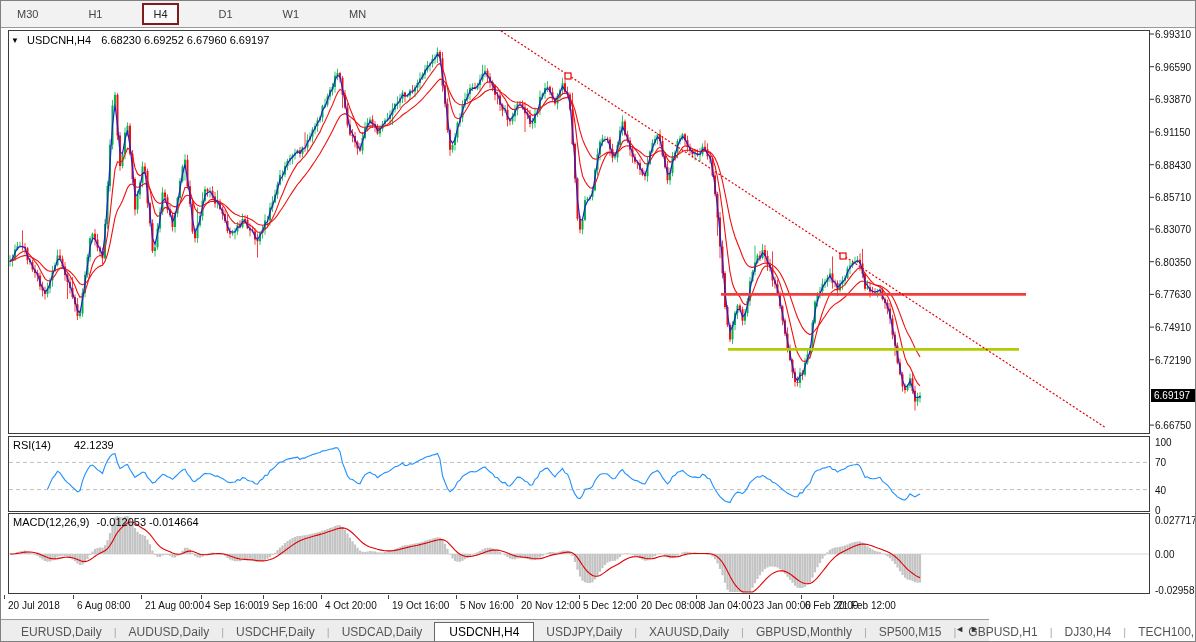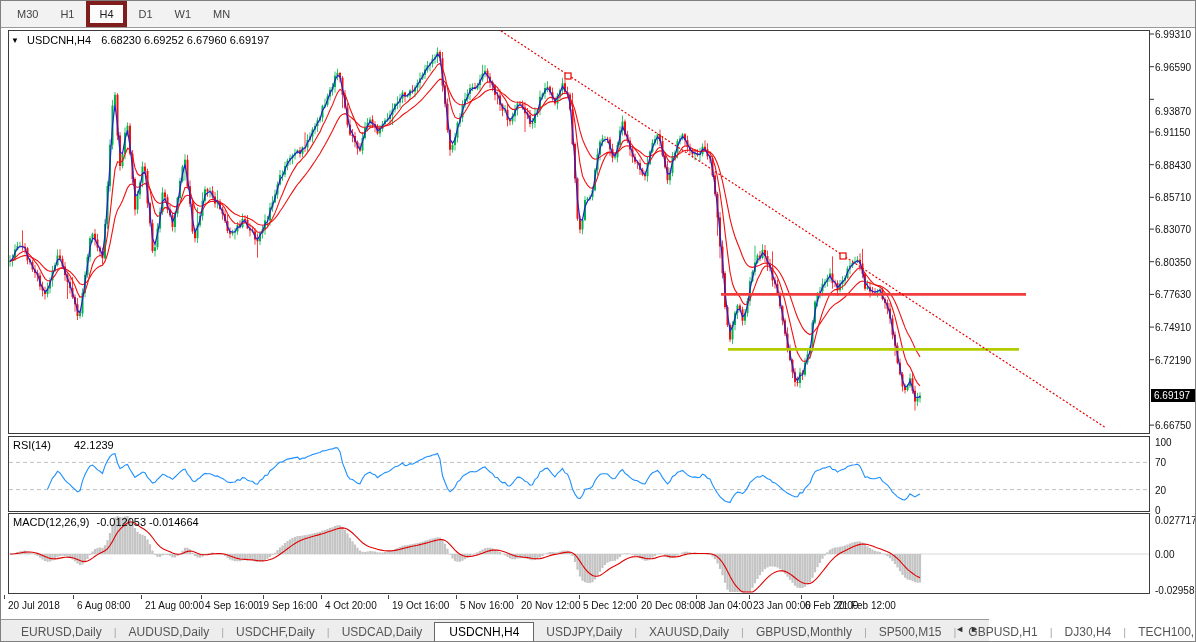--- a/index.html
+++ b/index.html
@@ -1,22 +1,22 @@
 <!DOCTYPE html>
 <html><head>
 <meta charset="utf-8">
 <style>
   html,body{margin:0;padding:0;background:#d8d8d8;font-family:"Liberation Sans",sans-serif;}
   .win{position:relative;width:1196px;height:642px;background:#ffffff;overflow:hidden;
        border:1px solid #808080;box-sizing:border-box;}
   
   .toolbar{position:absolute;left:0;top:0;width:1196px;height:27px;background:#f2f2f2;
-           border-bottom:1px solid #9a9a9a;box-sizing:border-box;display:flex;align-items:center;padding-left:6px;}
+           border-bottom:1px solid #9a9a9a;box-sizing:border-box;display:flex;align-items:center;padding-left:6px;gap:28px;}
   .tfbtn{font-size:11px;color:#444;padding:3px 9px;margin-right:2px;border:1px solid transparent;cursor:default;}
-  .tfbtn.active{background:#fbfbfb;border:4px solid #7f1d1d;color:#222;}
+  .tfbtn.active{background:#fbfbfb;border:2px solid #7f1d1d;color:#222;}
   
   .panel{position:absolute;left:0;width:1196px;}
   .chart-title{position:absolute;left:10px;top:5px;font-size:11px;color:#000;white-space:nowrap;}
   .chart-title .tri{font-size:8px;margin-right:5px;position:relative;top:-1px;}
   .ind-label{position:absolute;left:12px;top:3px;font-size:11px;color:#000;white-space:nowrap;}
   .axis-label{position:absolute;left:1154px;font-size:10px;color:#111;white-space:nowrap;}
   .price-tag{position:absolute;left:1150px;width:46px;height:13px;background:#000;color:#fff;
              font-size:10px;line-height:13px;padding-left:3px;box-sizing:border-box;}
   
   .date-axis{position:absolute;left:0;top:594px;width:1196px;height:36px;background:#fff;}
@@ -78,21 +78,21 @@
         <line x1="1148.5" x2="1153" y1="396.1" y2="396.1" stroke="#333" stroke-width="1"></line>
       </svg>
     <div class="chart-title">
       <span class="tri">▼</span>
       <span>USDCNH,H4</span>
       <span style="margin-left:7px">6.68230 6.69252 6.67960 6.69197</span>
     </div>
     <div id="priceAxis">
         <div class="axis-label" style="top: 0px;">6.99310</div>
         <div class="axis-label" style="top: 33px;">6.96590</div>
-        <div class="axis-label" style="top: 77px;">6.93870</div>
+        <div class="axis-label" style="top: 65px;">6.93870</div>
         <div class="axis-label" style="top: 98px;">6.91150</div>
         <div class="axis-label" style="top: 131px;">6.88430</div>
         <div class="axis-label" style="top: 163px;">6.85710</div>
         <div class="axis-label" style="top: 195px;">6.83070</div>
         <div class="axis-label" style="top: 228px;">6.80350</div>
         <div class="axis-label" style="top: 260px;">6.77630</div>
         <div class="axis-label" style="top: 293px;">6.74910</div>
         <div class="axis-label" style="top: 326px;">6.72190</div>
         <div class="axis-label" style="top: 391px;">6.66750</div>
       </div>
@@ -108,21 +108,21 @@
         <line x1="8" x2="1148" y1="53.6" y2="53.6" stroke="#c0c0c0" stroke-width="1" stroke-dasharray="4 3"></line>
         <path d="M46.5 53.2L49 47.6L51.5 42.1L54 39.3L56.5 35.2L59 36.9L61.5 40.6L64 44.1L66.5 46.7L69 48.6L71.5 51.3L74 53.3L76.5 55.9L79 54.6L81.5 44.8L84 38.6L86.5 33.8L89 29.9L91.5 29.0L94 31.1L96.5 33.9L99 35.3L101.5 37.5L104 29.9L106.5 24.6L109 20.7L111.5 18.2L114 17.6L116.5 27.0L119 32.5L121.5 31.3L124 29.2L126.5 28.5L129 33.5L131.5 37.4L134 41.5L136.5 39.5L139 38.0L141.5 36.0L144 36.7L146.5 41.3L149 43.9L151.5 47.0L154 46.3L156.5 43.4L159 41.0L161.5 38.3L164 39.0L166.5 40.8L169 41.6L171.5 43.4L174 41.0L176.5 38.6L179 36.1L181.5 34.1L184 33.1L186.5 38.0L189 40.9L191.5 44.8L194 45.7L196.5 43.3L199 41.7L201.5 39.2L204 37.4L206.5 37.8L209 37.7L211.5 38.8L214 40.3L216.5 39.9L219 41.5L221.5 42.5L224 44.1L226.5 46.1L229 46.6L231.5 46.3L234 46.0L236.5 43.7L239 44.3L241.5 41.6L244 41.9L246.5 44.3L249 45.0L251.5 45.3L254 47.7L256.5 48.2L259 44.4L261.5 43.0L264 39.4L266.5 39.3L269 34.7L271.5 33.0L274 30.8L276.5 28.2L279 26.1L281.5 26.0L284 24.2L286.5 23.1L289 22.6L291.5 22.1L294 21.6L296.5 21.1L299 23.5L301.5 22.1L304 22.1L306.5 20.5L309 19.8L311.5 18.5L314 17.9L316.5 17.0L319 16.5L321.5 14.9L324 14.8L326.5 13.9L329 13.2L331.5 12.9L334 11.9L336.5 11.7L339 15.6L341.5 26.9L344 33.2L346.5 39.9L349 43.1L351.5 43.5L354 45.4L356.5 47.3L359 47.8L361.5 42.6L364 38.8L366.5 37.3L369 36.2L371.5 38.1L374 38.7L376.5 41.7L379 39.8L381.5 38.1L384 36.6L386.5 36.1L389 34.5L391.5 32.6L394 30.7L396.5 30.2L399 28.8L401.5 27.0L404 29.6L406.5 29.2L409 27.6L411.5 28.2L414 26.8L416.5 25.4L419 24.0L421.5 22.9L424 21.5L426.5 20.5L429 20.1L431.5 19.0L434 18.6L436.5 17.5L439 23.3L441.5 39.8L444 46.2L446.5 52.5L449 55.8L451.5 53.9L454 51.0L456.5 45.8L459 44.1L461.5 40.4L464 38.7L466.5 37.3L469 35.7L471.5 35.5L474 36.0L476.5 35.0L479 33.3L481.5 31.7L484 30.9L486.5 33.7L489 36.0L491.5 37.6L494 41.3L496.5 41.5L499 44.9L501.5 46.8L504 46.4L506.5 49.7L509 50.0L511.5 47.4L514 44.0L516.5 41.1L519 41.4L521.5 42.9L524 45.2L526.5 46.1L529 49.2L531.5 48.7L534 43.3L536.5 41.7L539 35.8L541.5 34.7L544 32.6L546.5 32.1L549 35.2L551.5 38.4L554 40.8L556.5 37.3L559 35.1L561.5 32.5L564 36.9L566.5 38.1L569 44.1L571.5 53.0L574 58.1L576.5 61.8L579 62.6L581.5 59.3L584 53.3L586.5 52.9L589 52.4L591.5 50.4L594 44.7L596.5 41.1L599 38.4L601.5 37.7L604 37.7L606.5 38.0L609 40.6L611.5 42.7L614 42.5L616.5 39.0L619 35.5L621.5 33.5L624 37.4L626.5 39.0L629 41.4L631.5 43.2L634 44.4L636.5 44.7L639 46.4L641.5 47.6L644 48.0L646.5 43.4L649 39.3L651.5 36.8L654 35.8L656.5 34.5L659 37.0L661.5 41.6L664 44.9L666.5 48.0L669 45.5L671.5 40.4L674 39.3L676.5 36.3L679 35.6L681.5 34.5L684 36.6L686.5 38.9L689 40.2L691.5 41.3L694 40.9L696.5 41.6L699 41.2L701.5 38.2L704 39.3L706.5 42.2L709 42.9L711.5 48.7L714 53.2L716.5 57.3L719 60.7L721.5 63.0L724 65.0L726.5 65.9L729 66.5L731.5 61.8L734 58.2L736.5 56.1L739 56.5L741.5 57.7L744 55.3L746.5 51.6L749 46.5L751.5 44.3L754 42.1L756.5 40.6L759 41.2L761.5 39.3L764 40.7L766.5 42.7L769 43.4L771.5 46.2L774 46.9L776.5 48.8L779 51.2L781.5 53.5L784 55.4L786.5 57.2L789 58.5L791.5 59.8L794 60.7L796.5 60.8L799 56.7L801.5 57.0L804 52.4L806.5 49.6L809 47.3L811.5 40.3L814 35.8L816.5 34.3L819 33.8L821.5 32.3L824 31.9L826.5 31.1L829 30.3L831.5 33.5L834 33.6L836.5 36.1L839 34.4L841.5 33.5L844 32.8L846.5 30.5L849 29.7L851.5 29.0L854 28.7L856.5 28.2L859 30.3L861.5 35.4L864 41.4L866.5 40.8L869 42.4L871.5 42.7L874 42.8L876.5 42.0L879 41.3L881.5 45.4L884 47.1L886.5 49.1L889 52.2L891.5 56.2L894 58.4L896.5 60.9L899 62.3L901.5 63.6L904 63.9L906.5 61.6L909 57.7L911.5 59.5L914 60.9L916.5 59.3L919 57.9" stroke="#1e90ff" stroke-width="1.1" fill="none"></path>
       </svg>
     <div class="ind-label">
       <span>RSI(14)</span>
       <span style="margin-left:20px">42.1239</span>
     </div>
     <div id="rsiAxis">
         <div class="axis-label" style="top: 1px; position: absolute;">100</div>
         <div class="axis-label" style="top: 21.4px; position: absolute;">70</div>
-        <div class="axis-label" style="top: 48.6px; position: absolute;">20</div>
+        <div class="axis-label" style="top: 48.6px; position: absolute;">40</div>
         <div class="axis-label" style="top: 69px; position: absolute;">0</div>
       </div>
   </div>
 
   <div class="panel" id="macdPanel" style="top:512px;height:82px;">
     <svg id="macdSvg" width="1196" height="82">
         <rect x="7.5" y="0.5" width="1141" height="80" fill="#fff" stroke="#3c3c3c" stroke-width="1"></rect>
         <line x1="8" x2="1148" y1="41" y2="41" stroke="#d8d8d8" stroke-width="1"></line>
         <path d="M9 41L9 41.0M11.5 41L11.5 40.8M14 41L14 39.9M16.5 41L16.5 38.9M19 41L19 38.2M21.5 41L21.5 37.7M24 41L24 37.5M26.5 41L26.5 38.4M29 41L29 39.2M31.5 41L31.5 40.5M34 41L34 41.8M36.5 41L36.5 43.0M39 41L39 44.8M41.5 41L41.5 46.5M44 41L44 48.1M46.5 41L46.5 48.8M49 41L49 48.6M51.5 41L51.5 47.5M54 41L54 46.2M56.5 41L56.5 44.3M59 41L59 43.0M61.5 41L61.5 42.7M64 41L64 43.1M66.5 41L66.5 43.9M69 41L69 45.0M71.5 41L71.5 46.6M74 41L74 48.3M76.5 41L76.5 50.6M79 41L79 52.0M81.5 41L81.5 51.4M84 41L84 49.3M86.5 41L86.5 46.1M89 41L89 42.0M91.5 41L91.5 38.4M94 41L94 36.1M96.5 41L96.5 34.9M99 41L99 34.5M101.5 41L101.5 34.7M104 41L104 32.2M106.5 41L106.5 27.2M109 41L109 20.1M111.5 41L111.5 11.6M114 41L114 4.4M116.5 41L116.5 3.0M119 41L119 3.9M121.5 41L121.5 4.5M124 41L124 3.6M126.5 41L126.5 3.0M129 41L129 4.8M131.5 41L131.5 8.9M134 41L134 15.0M136.5 41L136.5 18.8M139 41L139 21.1M141.5 41L141.5 21.8M144 41L144 22.9M146.5 41L146.5 26.6M149 41L149 31.3M151.5 41L151.5 37.4M154 41L154 41.9M156.5 41L156.5 43.8M159 41L159 44.0M161.5 41L161.5 42.5M164 41L164 41.7M166.5 41L166.5 42.1M169 41L169 42.8M171.5 41L171.5 44.4M174 41L174 44.4M176.5 41L176.5 43.1M179 41L179 40.7M181.5 41L181.5 37.7M184 41L184 34.8M186.5 41L186.5 34.7M189 41L189 36.2M191.5 41L191.5 39.7M194 41L194 42.9M196.5 41L196.5 44.4M199 41L199 44.8M201.5 41L201.5 43.8M204 41L204 42.0M206.5 41L206.5 40.8M209 41L209 39.9M211.5 41L211.5 39.5M214 41L214 39.9M216.5 41L216.5 40.0M219 41L219 40.7M221.5 41L221.5 41.7M224 41L224 43.0M226.5 41L226.5 44.9M229 41L229 46.5M231.5 41L231.5 47.6M234 41L234 48.3M236.5 41L236.5 48.2M239 41L239 48.3M241.5 41L241.5 47.6M244 41L244 47.0M246.5 41L246.5 47.2M249 41L249 47.4M251.5 41L251.5 47.6M254 41L254 48.4M256.5 41L256.5 49.0M259 41L259 48.7M261.5 41L261.5 48.2M264 41L264 46.9M266.5 41L266.5 45.8M269 41L269 43.9M271.5 41L271.5 41.9M274 41L274 39.7M276.5 41L276.5 37.1M279 41L279 34.4M281.5 41L281.5 32.4M284 41L284 30.1M286.5 41L286.5 28.1M289 41L289 26.4M291.5 41L291.5 25.1M294 41L294 24.0M296.5 41L296.5 23.1M299 41L299 22.9M301.5 41L301.5 22.4M304 41L304 22.3M306.5 41L306.5 21.7M309 41L309 21.3M311.5 41L311.5 20.6M314 41L314 20.0M316.5 41L316.5 19.3M319 41L319 18.7M321.5 41L321.5 17.6M324 41L324 16.9M326.5 41L326.5 16.0M329 41L329 15.0M331.5 41L331.5 14.3M334 41L334 13.1M336.5 41L336.5 12.3M339 41L339 12.3M341.5 41L341.5 14.1M344 41L344 16.8M346.5 41L346.5 20.6M349 41L349 24.7M351.5 41L351.5 28.2M354 41L354 31.5M356.5 41L356.5 34.8M359 41L359 37.6M361.5 41L361.5 38.8M364 41L364 38.9M366.5 41L366.5 38.6M369 41L369 38.1M371.5 41L371.5 38.2M374 41L374 38.4M376.5 41L376.5 39.2M379 41L379 39.5M381.5 41L381.5 39.4M384 41L384 39.0M386.5 41L386.5 38.6M389 41L389 37.9M391.5 41L391.5 37.0M394 41L394 35.9M396.5 41L396.5 35.0M399 41L399 34.0M401.5 41L401.5 32.8M404 41L404 32.3M406.5 41L406.5 32.0M409 41L409 31.4M411.5 41L411.5 31.1M414 41L414 30.6M416.5 41L416.5 30.1M419 41L419 29.4M421.5 41L421.5 28.6M424 41L424 27.8M426.5 41L426.5 26.9M429 41L429 26.2M431.5 41L431.5 25.5M434 41L434 25.0M436.5 41L436.5 24.3M439 41L439 24.5M441.5 41L441.5 27.1M444 41L444 30.7M446.5 41L446.5 35.8M449 41L449 41.5M451.5 41L451.5 45.6M454 41L454 48.1M456.5 41L456.5 48.8M459 41L459 48.8M461.5 41L461.5 47.7M464 41L464 46.3M466.5 41L466.5 44.7M469 41L469 42.9M471.5 41L471.5 41.4M474 41L474 40.4M476.5 41L476.5 39.3M479 41L479 38.0M481.5 41L481.5 36.5M484 41L484 35.2M486.5 41L486.5 34.7M489 41L489 34.8M491.5 41L491.5 35.3M494 41L494 36.5M496.5 41L496.5 37.5M499 41L499 39.1M501.5 41L501.5 40.9M504 41L504 42.2M506.5 41L506.5 44.0M509 41L509 45.5M511.5 41L511.5 46.2M514 41L514 46.2M516.5 41L516.5 45.6M519 41L519 45.2M521.5 41L521.5 45.0M524 41L524 45.4M526.5 41L526.5 45.7M529 41L529 46.7M531.5 41L531.5 47.3M534 41L534 46.9M536.5 41L536.5 46.2M539 41L539 44.6M541.5 41L541.5 43.0M544 41L544 41.3M546.5 41L546.5 39.8M549 41L549 39.1M551.5 41L551.5 39.1M554 41L554 39.6M556.5 41L556.5 39.3M559 41L559 38.6M561.5 41L561.5 37.6M564 41L564 37.5M566.5 41L566.5 37.7M569 41L569 39.1M571.5 41L571.5 43.0M574 41L574 48.9M576.5 41L576.5 56.7M579 41L579 63.5M581.5 41L581.5 67.8M584 41L584 69.2M586.5 41L586.5 69.9M589 41L589 70.0M591.5 41L591.5 69.2M594 41L594 66.5M596.5 41L596.5 62.9M599 41L599 58.8M601.5 41L601.5 55.1M604 41L604 52.1M606.5 41L606.5 49.7M609 41L609 48.4M611.5 41L611.5 48.1M614 41L614 47.7M616.5 41L616.5 46.3M619 41L619 44.0M621.5 41L621.5 41.4M624 41L624 40.5M626.5 41L626.5 40.2M629 41L629 40.7M631.5 41L631.5 41.8M634 41L634 42.9M636.5 41L636.5 43.9M639 41L639 45.2M641.5 41L641.5 46.6M644 41L644 47.8M646.5 41L646.5 47.6M649 41L649 46.4M651.5 41L651.5 44.6M654 41L654 42.9M656.5 41L656.5 41.2M659 41L659 40.4M661.5 41L661.5 40.9M664 41L664 42.3M666.5 41L666.5 44.4M669 41L669 45.5M671.5 41L671.5 44.9M674 41L674 44.0M676.5 41L676.5 42.4M679 41L679 40.9M681.5 41L681.5 39.4M684 41L684 38.7M686.5 41L686.5 38.8M689 41L689 39.2M691.5 41L691.5 39.7M694 41L694 40.1M696.5 41L696.5 40.6M699 41L699 40.9M701.5 41L701.5 40.6M704 41L704 40.5M706.5 41L706.5 41.0M709 41L709 41.6M711.5 41L711.5 43.4M714 41L714 46.3M716.5 41L716.5 50.5M719 41L719 56.0M721.5 41L721.5 62.3M724 41L724 69.7M726.5 41L726.5 76.7M729 41L729 79.0M731.5 41L731.5 79.0M734 41L734 79.0M736.5 41L736.5 79.0M739 41L739 79.0M741.5 41L741.5 79.0M744 41L744 79.0M746.5 41L746.5 79.0M749 41L749 79.0M751.5 41L751.5 74.8M754 41L754 70.3M756.5 41L756.5 65.9M759 41L759 62.3M761.5 41L761.5 58.7M764 41L764 56.1M766.5 41L766.5 54.6M769 41L769 53.5M771.5 41L771.5 53.6M774 41L774 53.7M776.5 41L776.5 54.5M779 41L779 56.0M781.5 41L781.5 58.1M784 41L784 60.7M786.5 41L786.5 63.7M789 41L789 66.7M791.5 41L791.5 69.8M794 41L794 72.7M796.5 41L796.5 74.7M799 41L799 75.0M801.5 41L801.5 75.0M804 41L804 73.7M806.5 41L806.5 71.6M809 41L809 69.0M811.5 41L811.5 64.7M814 41L814 59.3M816.5 41L816.5 54.2M819 41L819 49.9M821.5 41L821.5 45.8M824 41L824 42.4M826.5 41L826.5 39.3M829 41L829 36.7M831.5 41L831.5 35.3M834 41L834 34.4M836.5 41L836.5 34.3M839 41L839 33.8M841.5 41L841.5 33.2M844 41L844 32.6M846.5 41L846.5 31.5M849 41L849 30.5M851.5 41L851.5 29.6M854 41L854 28.9M856.5 41L856.5 28.4M859 41L859 28.4M861.5 41L861.5 29.4M864 41L864 31.5M866.5 41L866.5 33.2M869 41L869 34.9M871.5 41L871.5 36.4M874 41L874 37.7M876.5 41L876.5 38.5M879 41L879 39.1M881.5 41L881.5 40.4M884 41L884 41.7M886.5 41L886.5 43.2M889 41L889 45.2M891.5 41L891.5 48.0M894 41L894 51.0M896.5 41L896.5 54.6M899 41L899 58.2M901.5 41L901.5 61.9M904 41L904 64.8M906.5 41L906.5 66.4M909 41L909 66.9M911.5 41L911.5 67.9M914 41L914 69.3M916.5 41L916.5 69.7M919 41L919 69.6" stroke="#c4c4c4" stroke-width="2.2" fill="none"></path>
         <path d="M9 41.0L11.5 41.0L14 40.8L16.5 40.4L19 40.0L21.5 39.5L24 39.1L26.5 39.0L29 39.0L31.5 39.3L34 39.8L36.5 40.4L39 41.3L41.5 42.4L44 43.5L46.5 44.6L49 45.4L51.5 45.8L54 45.9L56.5 45.6L59 45.1L61.5 44.6L64 44.3L66.5 44.2L69 44.4L71.5 44.8L74 45.5L76.5 46.5L79 47.6L81.5 48.4L84 48.6L86.5 48.1L89 46.8L91.5 45.1L94 43.3L96.5 41.6L99 40.2L101.5 39.1L104 37.7L106.5 35.6L109 32.5L111.5 28.4L114 23.6L116.5 19.3L119 16.3L121.5 13.9L124 11.8L126.5 10.0L129 9.0L131.5 9.0L134 10.2L136.5 11.9L139 13.7L141.5 15.3L144 16.8L146.5 18.8L149 21.3L151.5 24.5L154 28.0L156.5 31.2L159 33.7L161.5 35.5L164 36.7L166.5 37.8L169 38.8L171.5 39.9L174 40.8L176.5 41.3L179 41.2L181.5 40.5L184 39.3L186.5 38.4L189 38.0L191.5 38.3L194 39.2L196.5 40.3L199 41.2L201.5 41.7L204 41.8L206.5 41.6L209 41.2L211.5 40.9L214 40.7L216.5 40.6L219 40.6L221.5 40.8L224 41.3L226.5 42.0L229 42.9L231.5 43.8L234 44.7L236.5 45.4L239 46.0L241.5 46.3L244 46.4L246.5 46.6L249 46.8L251.5 46.9L254 47.2L256.5 47.6L259 47.8L261.5 47.9L264 47.7L266.5 47.3L269 46.6L271.5 45.7L274 44.5L276.5 43.0L279 41.3L281.5 39.5L284 37.6L286.5 35.7L289 33.9L291.5 32.1L294 30.5L296.5 29.0L299 27.8L301.5 26.7L304 25.8L306.5 25.0L309 24.3L311.5 23.5L314 22.8L316.5 22.1L319 21.4L321.5 20.7L324 19.9L326.5 19.1L329 18.3L331.5 17.5L334 16.6L336.5 15.8L339 15.1L341.5 14.9L344 15.3L346.5 16.3L349 18.0L351.5 20.0L354 22.3L356.5 24.8L359 27.4L361.5 29.7L364 31.5L366.5 32.9L369 34.0L371.5 34.8L374 35.5L376.5 36.3L379 36.9L381.5 37.4L384 37.7L386.5 37.9L389 37.9L391.5 37.7L394 37.4L396.5 36.9L399 36.3L401.5 35.6L404 35.0L406.5 34.4L409 33.8L411.5 33.2L414 32.7L416.5 32.2L419 31.6L421.5 31.0L424 30.4L426.5 29.7L429 29.0L431.5 28.3L434 27.6L436.5 27.0L439 26.5L441.5 26.6L444 27.4L446.5 29.1L449 31.6L451.5 34.4L454 37.1L456.5 39.5L459 41.3L461.5 42.6L464 43.3L466.5 43.6L469 43.5L471.5 43.1L474 42.5L476.5 41.9L479 41.1L481.5 40.2L484 39.2L486.5 38.3L489 37.6L491.5 37.1L494 37.0L496.5 37.1L499 37.5L501.5 38.2L504 39.0L506.5 40.0L509 41.1L511.5 42.1L514 42.9L516.5 43.5L519 43.8L521.5 44.1L524 44.3L526.5 44.6L529 45.0L531.5 45.5L534 45.7L536.5 45.8L539 45.6L541.5 45.1L544 44.3L546.5 43.4L549 42.6L551.5 41.9L554 41.4L556.5 41.0L559 40.5L561.5 39.9L564 39.5L566.5 39.1L569 39.1L571.5 39.9L574 41.7L576.5 44.7L579 48.4L581.5 52.3L584 55.7L586.5 58.5L589 60.8L591.5 62.5L594 63.3L596.5 63.2L599 62.4L601.5 60.9L604 59.1L606.5 57.2L609 55.5L611.5 54.0L614 52.8L616.5 51.5L619 50.0L621.5 48.3L624 46.7L626.5 45.4L629 44.5L631.5 43.9L634 43.7L636.5 43.8L639 44.1L641.5 44.6L644 45.2L646.5 45.7L649 45.8L651.5 45.6L654 45.1L656.5 44.3L659 43.5L661.5 43.0L664 42.8L666.5 43.1L669 43.6L671.5 43.9L674 43.9L676.5 43.6L679 43.1L681.5 42.3L684 41.6L686.5 41.0L689 40.7L691.5 40.5L694 40.4L696.5 40.5L699 40.5L701.5 40.5L704 40.5L706.5 40.6L709 40.8L711.5 41.3L714 42.3L716.5 43.9L719 46.4L721.5 49.5L724 53.6L726.5 58.2L729 63.2L731.5 67.8L734 71.7L736.5 74.7L739 77.1L741.5 78.9L744 79.0L746.5 79.0L749 79.0L751.5 79.0L754 77.5L756.5 75.2L759 72.6L761.5 69.8L764 67.1L766.5 64.6L769 62.4L771.5 60.6L774 59.2L776.5 58.3L779 57.8L781.5 57.9L784 58.4L786.5 59.5L789 60.9L791.5 62.7L794 64.7L796.5 66.7L799 68.4L801.5 69.7L804 70.5L806.5 70.7L809 70.4L811.5 69.2L814 67.2L816.5 64.6L819 61.7L821.5 58.5L824 55.3L826.5 52.1L829 49.0L831.5 46.3L834 43.9L836.5 42.0L839 40.3L841.5 38.9L844 37.7L846.5 36.4L849 35.2L851.5 34.1L854 33.1L856.5 32.1L859 31.4L861.5 31.0L864 31.1L866.5 31.5L869 32.2L871.5 33.0L874 34.0L876.5 34.9L879 35.7L881.5 36.7L884 37.7L886.5 38.8L889 40.1L891.5 41.6L894 43.5L896.5 45.7L899 48.2L901.5 51.0L904 53.7L906.5 56.3L909 58.4L911.5 60.3L914 62.1L916.5 63.6L919 64.8" stroke="#e00000" stroke-width="1.1" fill="none"></path>

